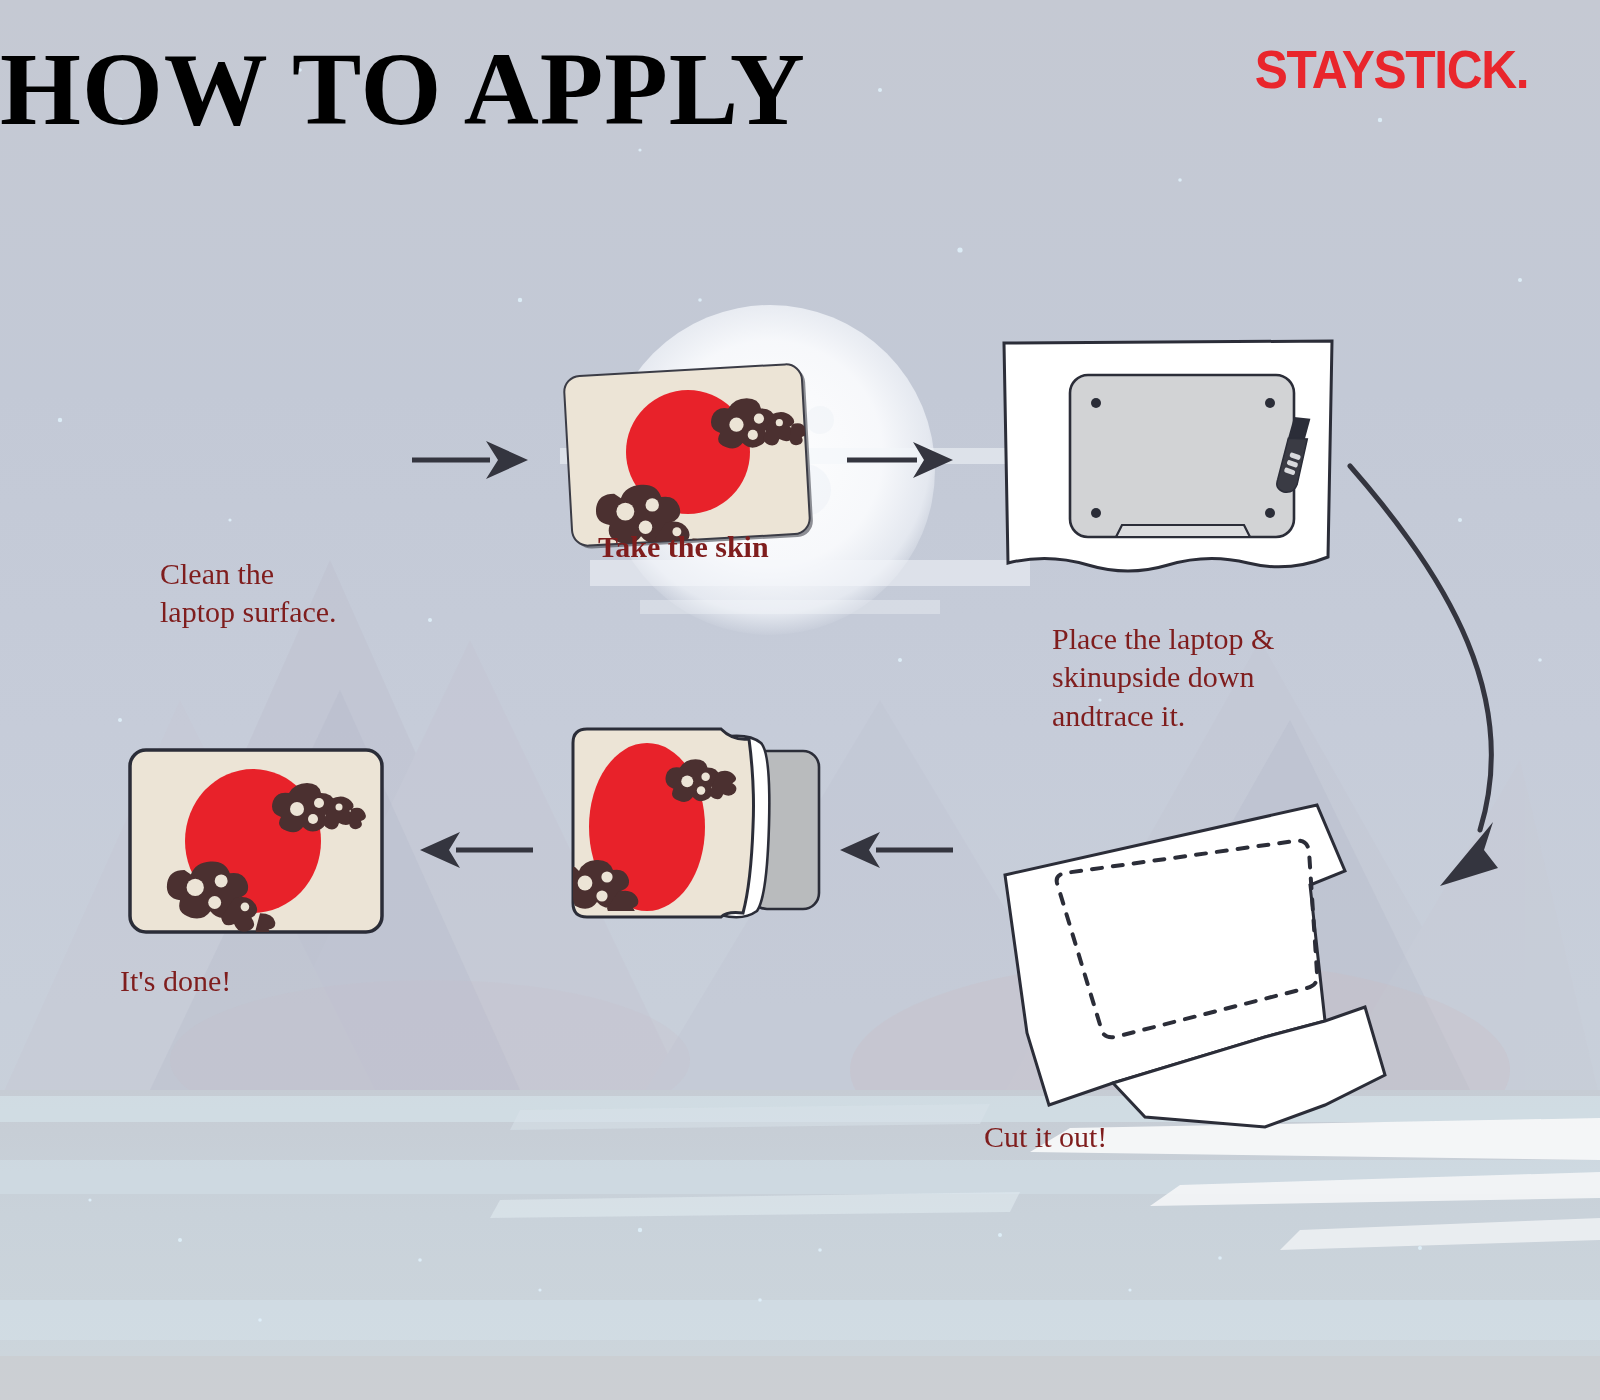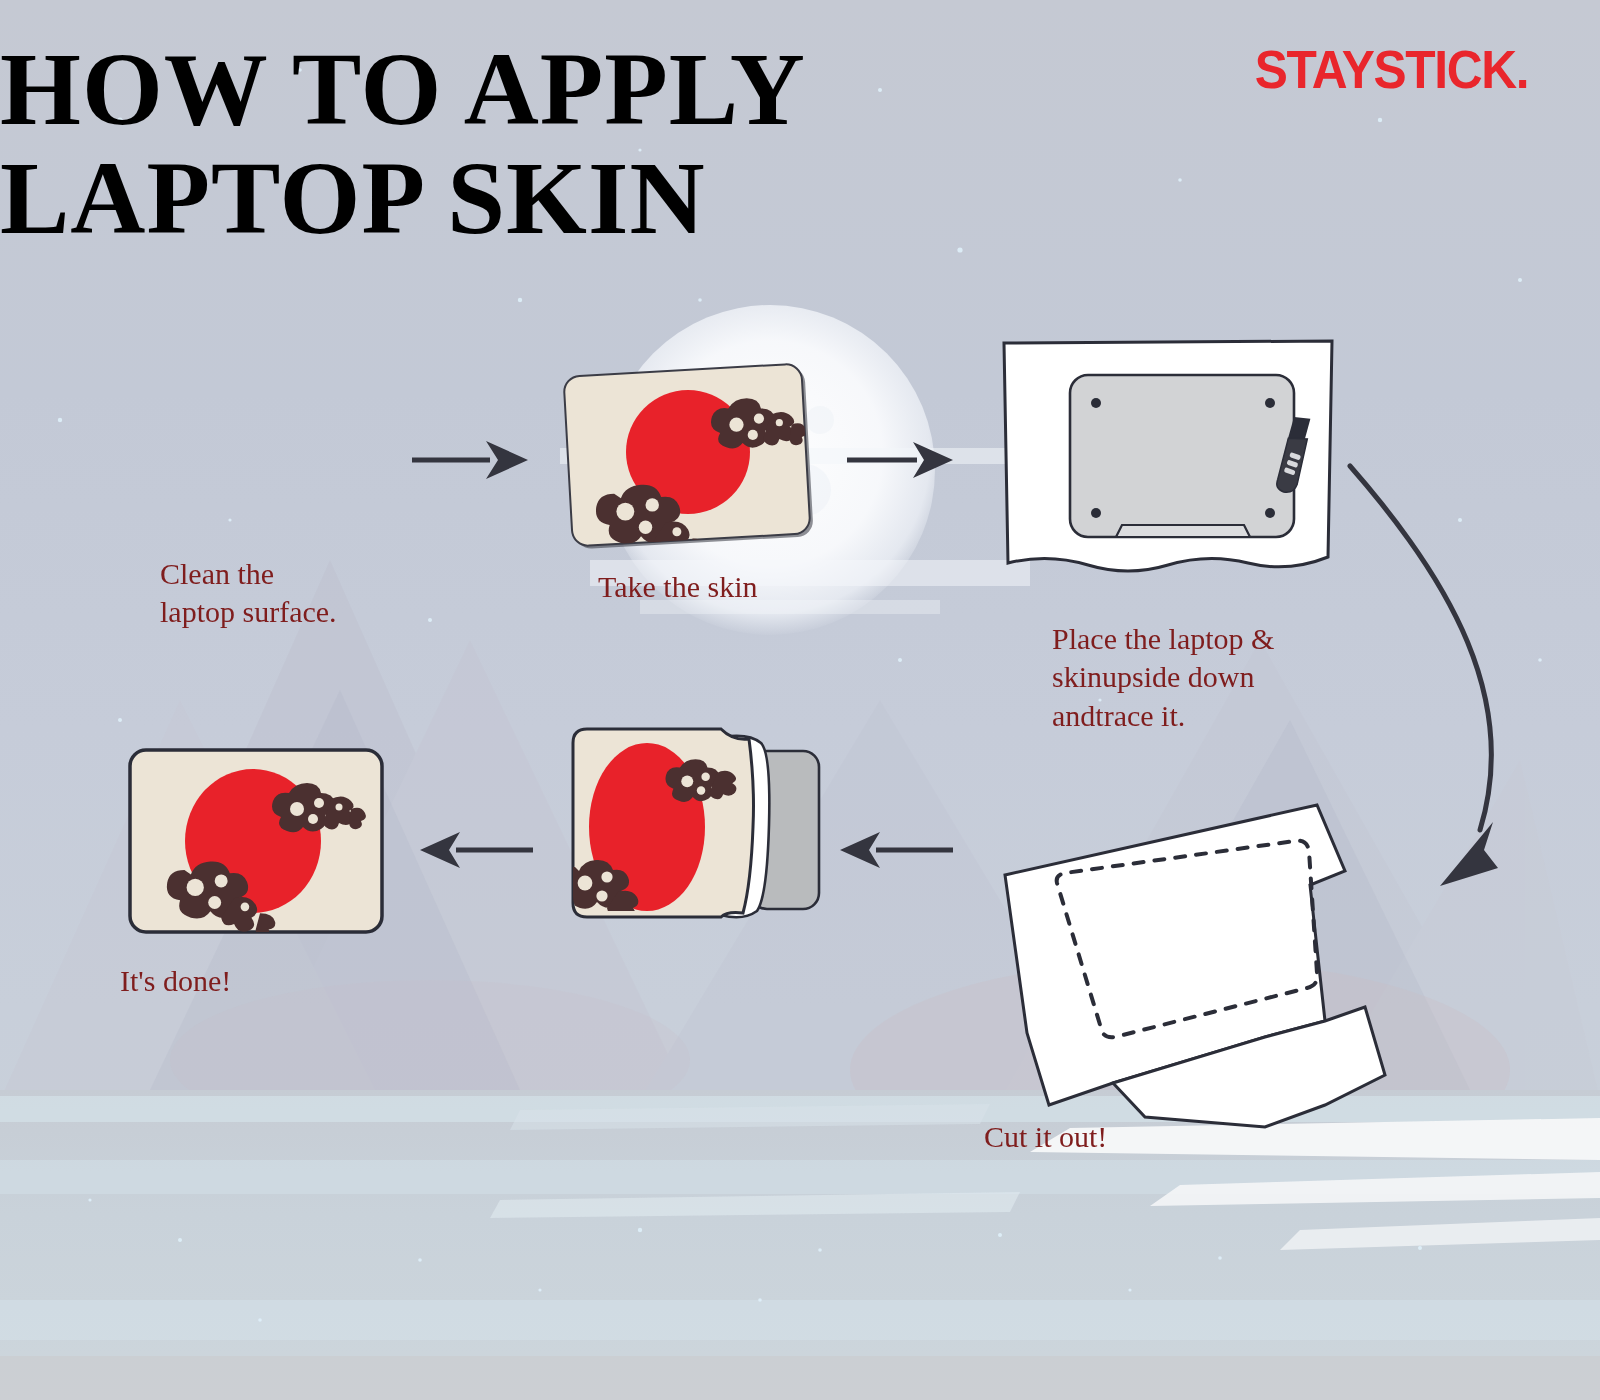--- a/index.html
+++ b/index.html
@@ -152,21 +152,20 @@
         <circle cx="1420" cy="1248" r="2.0"></circle>
       <circle cx="540" cy="1290" r="1.6"></circle>
         <circle cx="760" cy="1300" r="1.8"></circle>
       <circle cx="1130" cy="1290" r="1.6"></circle>
         <circle cx="260" cy="1320" r="1.8"></circle>
     </g>
   </svg>
 
   <div class="title">
     <span>HOW TO APPLY</span>
-    <span class="l2">LAPTOP SKIN</span>
   </div>
   <div class="logo">STAYSTICK.</div>
 
   <div class="cap" style="left:160px; top:555px;">Clean the
 laptop surface.</div>
 
   <div class="panel" style="left:410px; top:435px;">
     <svg width="120" height="50" viewBox="0 0 120 50">
       <line x1="2" y1="25" x2="80" y2="25" stroke="#34353f" stroke-width="5"></line>
       <polygon points="76,6 118,25 76,44 88,25" fill="#34353f"></polygon>
@@ -206,21 +205,21 @@
         </g>
         <g fill="#ece4d6" transform="translate(34,118) scale(1.12)">
           <circle cx="28" cy="30" r="8"></circle>
             <circle cx="52" cy="24" r="6"></circle>
           <circle cx="46" cy="44" r="6"></circle>
             <circle cx="74" cy="48" r="4"></circle>
         </g>
       </g>
     </svg>
   </div>
-  <div class="cap" style="left:598px; top:568px;">Take the skin</div>
+  <div class="cap" style="left:598px; top:528px;font-weight:bold;">Take the skin</div>
 
   <div class="panel" style="left:845px; top:435px;">
     <svg width="110" height="50" viewBox="0 0 110 50">
       <line x1="2" y1="25" x2="72" y2="25" stroke="#34353f" stroke-width="5"></line>
       <polygon points="68,7 108,25 68,43 79,25" fill="#34353f"></polygon>
     </svg>
   </div>
 
   <div class="panel" style="left:998px; top:335px;">
     <svg width="340" height="255" viewBox="0 0 340 255">

